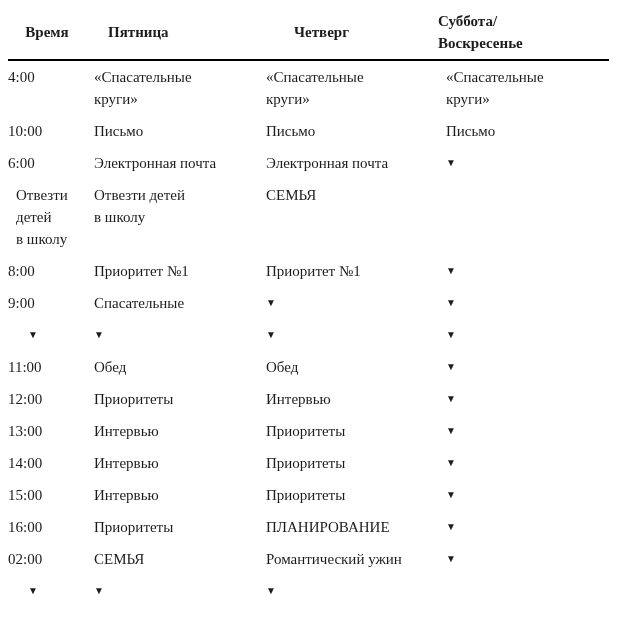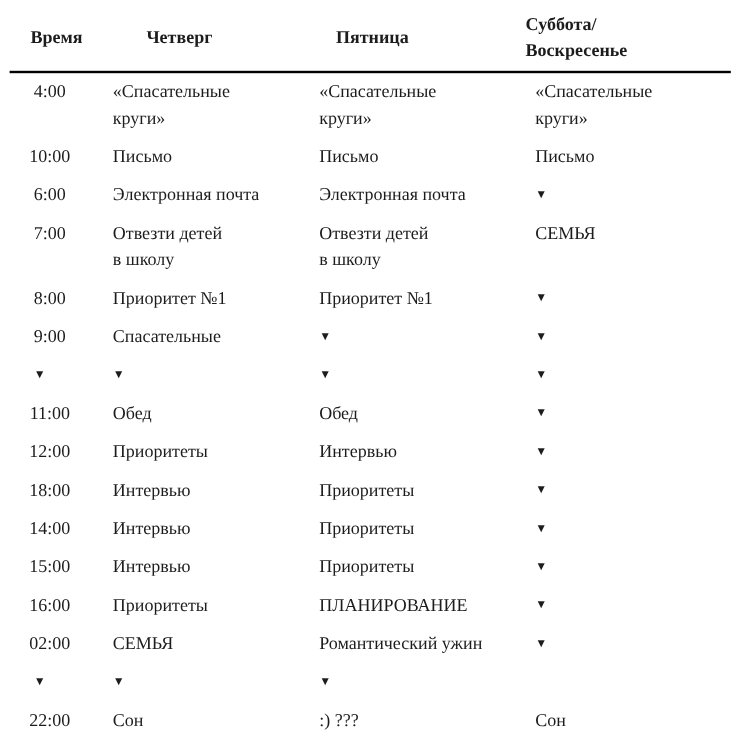--- a/index.html
+++ b/index.html
@@ -41,21 +41,21 @@
   
   .row {
     padding: 5px 0 5px 0;
   }
   .cell {
     font-size: 15px;
     line-height: 22px;
     white-space: pre-line;
   }
   .cell.time {
-    text-align: center;
+    text-align: left;
     padding-right: 11px;
     font-weight: 400;
   }
   .cell.thu, .cell.fri, .cell.wkd {
     padding-left: 8px;
   }
   .cell.tri {
     font-size: 10px;
     letter-spacing: 0;
   }
@@ -64,22 +64,22 @@
     padding-right: 28px;
   }
 </style>
 </head>
 <body>
 
 <div class="page">
 
   <div class="grid-row header-row">
     <div class="hcell h-time">Время</div>
+    <div class="hcell h-fri">Пятница</div>
     <div class="hcell h-thu">Четверг</div>
-    <div class="hcell h-fri">Пятница</div>
     <div class="hcell h-wkd">Суббота/
 Воскресенье</div>
   </div>
 
   <div>
   <div class="grid-row row">
     <div class="cell time">4:00</div>
     <div class="cell thu">«Спасательные
 круги»</div>
     <div class="cell fri">«Спасательные
@@ -96,21 +96,20 @@
   </div>
 
   <div class="grid-row row">
     <div class="cell time">6:00</div>
     <div class="cell thu">Электронная почта</div>
     <div class="cell fri">Электронная почта</div>
     <div class="cell wkd tri">▼</div>
   </div>
 
   <div class="grid-row row">
-    <div class="cell time">7:00</div>
     <div class="cell thu">Отвезти детей
 в школу</div>
     <div class="cell fri">Отвезти детей
 в школу</div>
     <div class="cell wkd">СЕМЬЯ</div>
   </div>
 
   <div class="grid-row row">
     <div class="cell time">8:00</div>
     <div class="cell thu">Приоритет №1</div>
@@ -140,21 +139,21 @@
   </div>
 
   <div class="grid-row row">
     <div class="cell time">12:00</div>
     <div class="cell thu">Приоритеты</div>
     <div class="cell fri">Интервью</div>
     <div class="cell wkd tri">▼</div>
   </div>
 
   <div class="grid-row row">
-    <div class="cell time">18:00</div>
+    <div class="cell time">13:00</div>
     <div class="cell thu">Интервью</div>
     <div class="cell fri">Приоритеты</div>
     <div class="cell wkd tri">▼</div>
   </div>
 
   <div class="grid-row row">
     <div class="cell time">14:00</div>
     <div class="cell thu">Интервью</div>
     <div class="cell fri">Приоритеты</div>
     <div class="cell wkd tri">▼</div>

